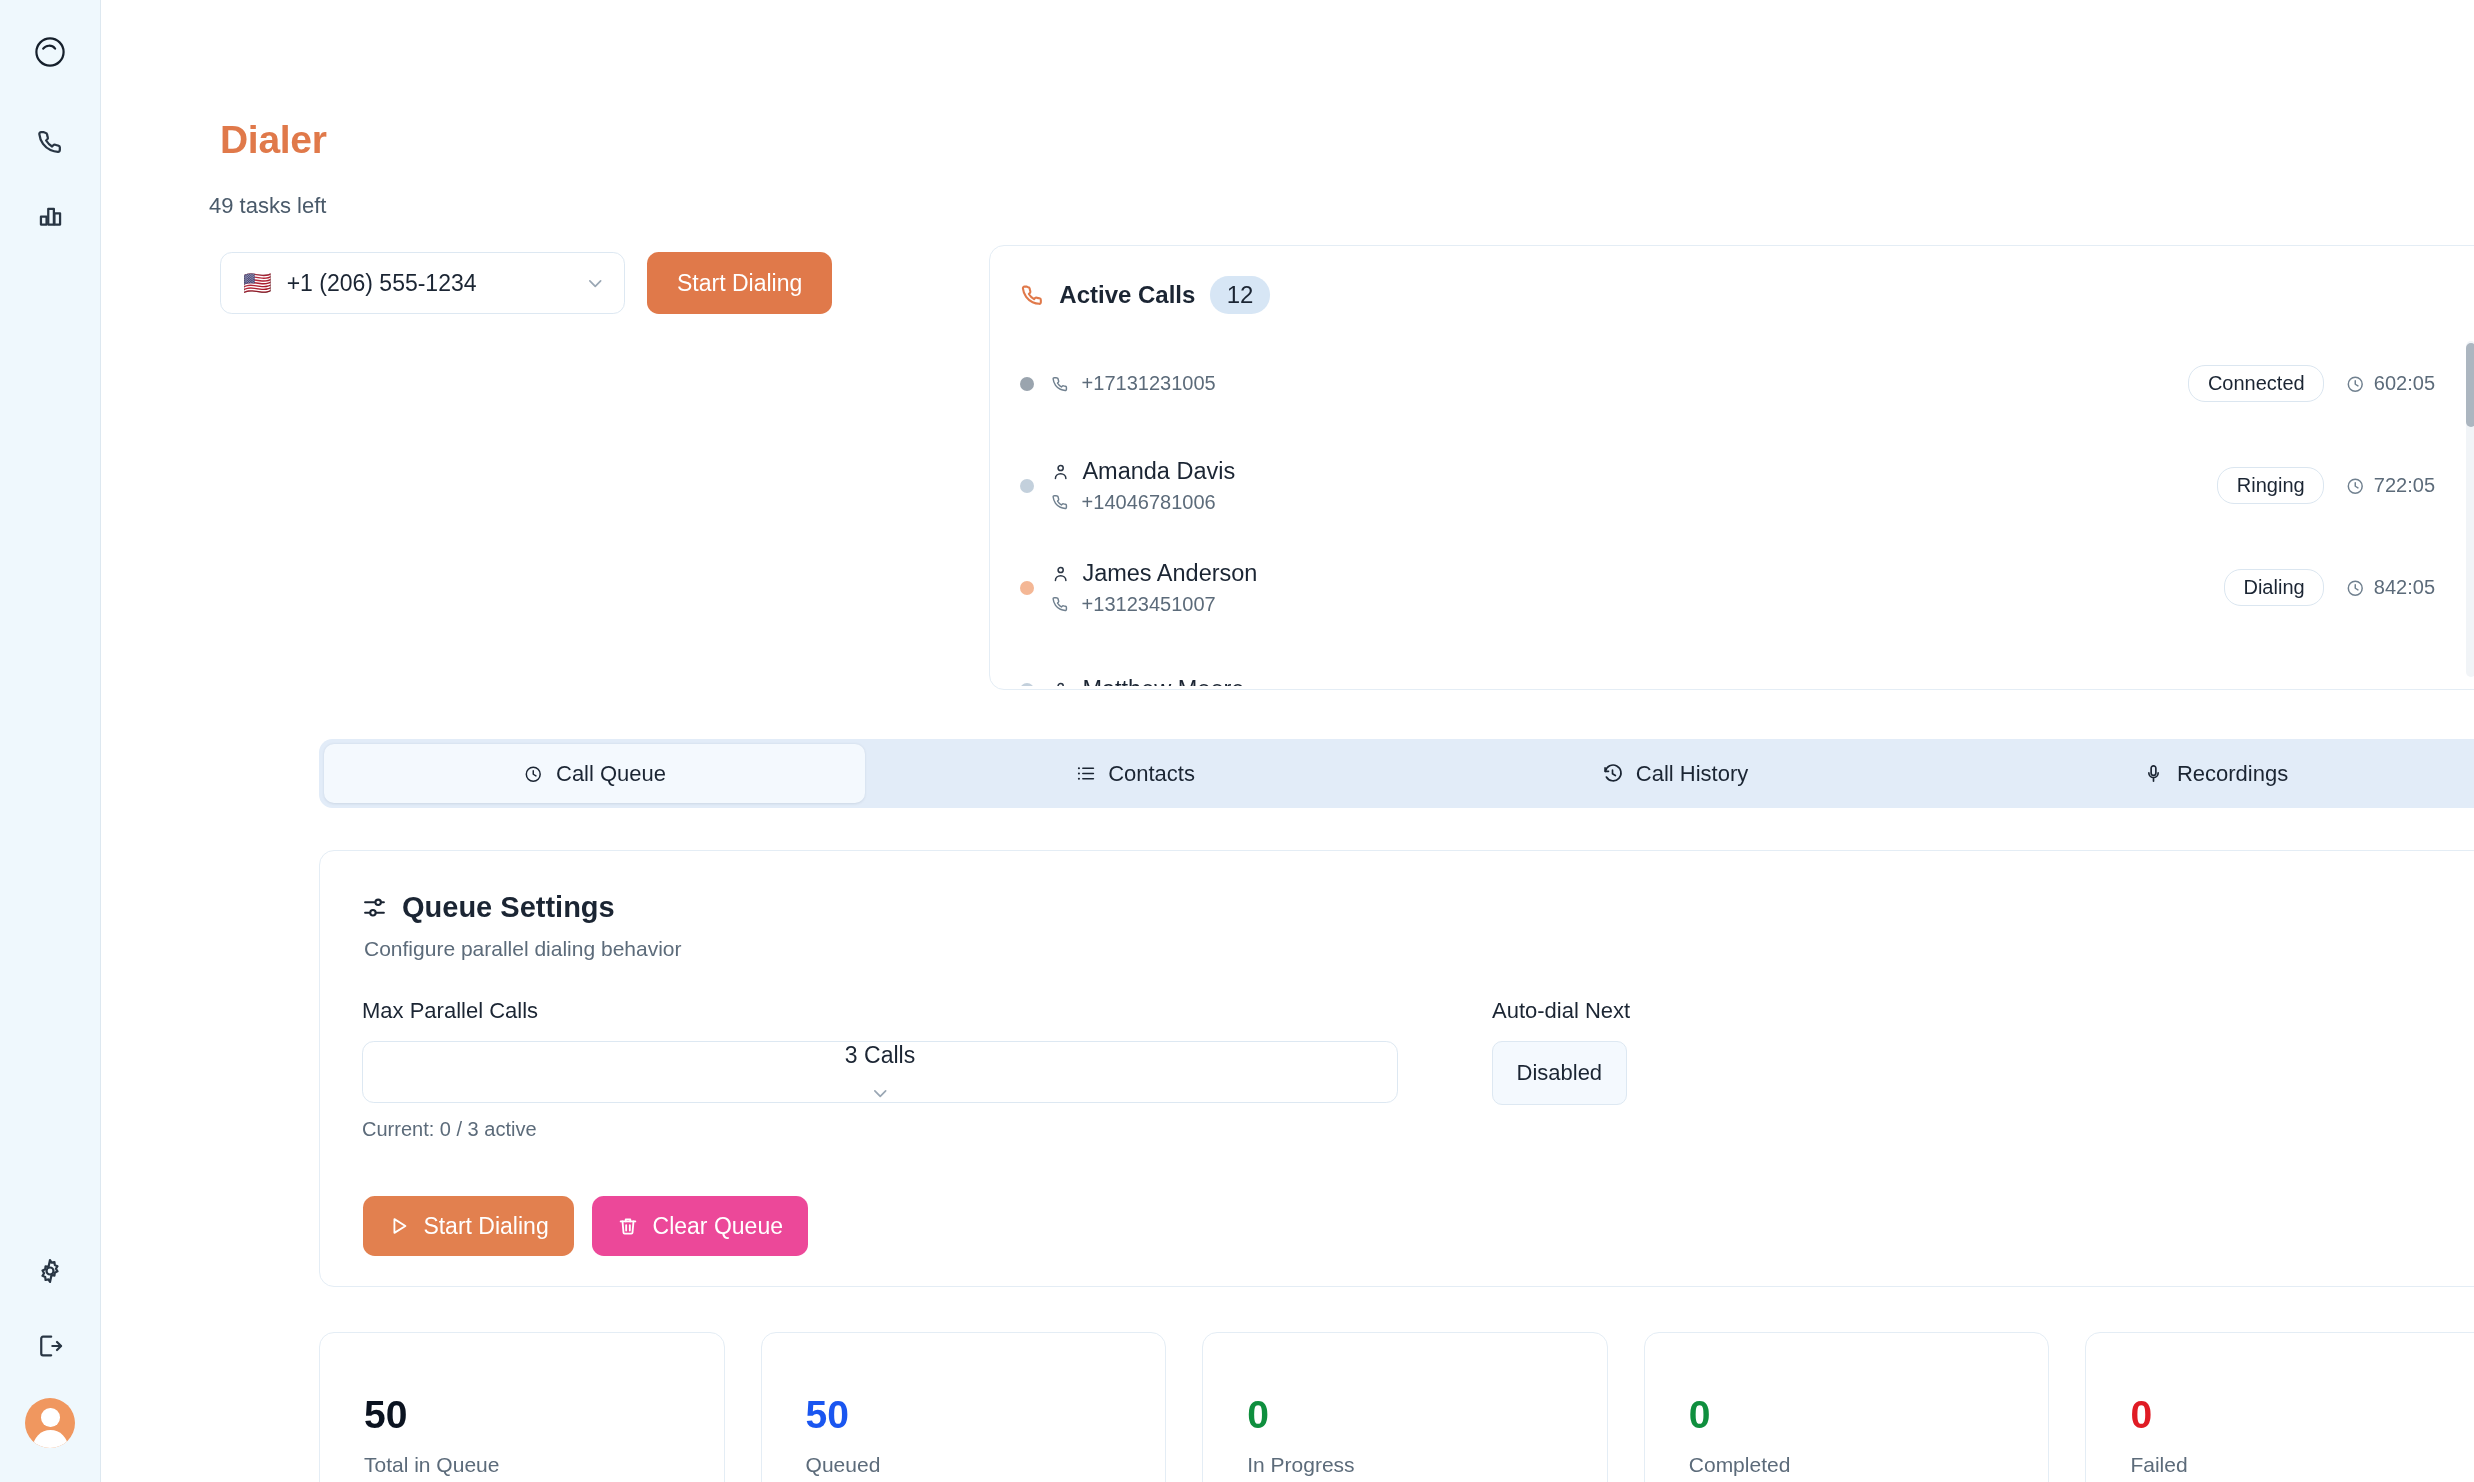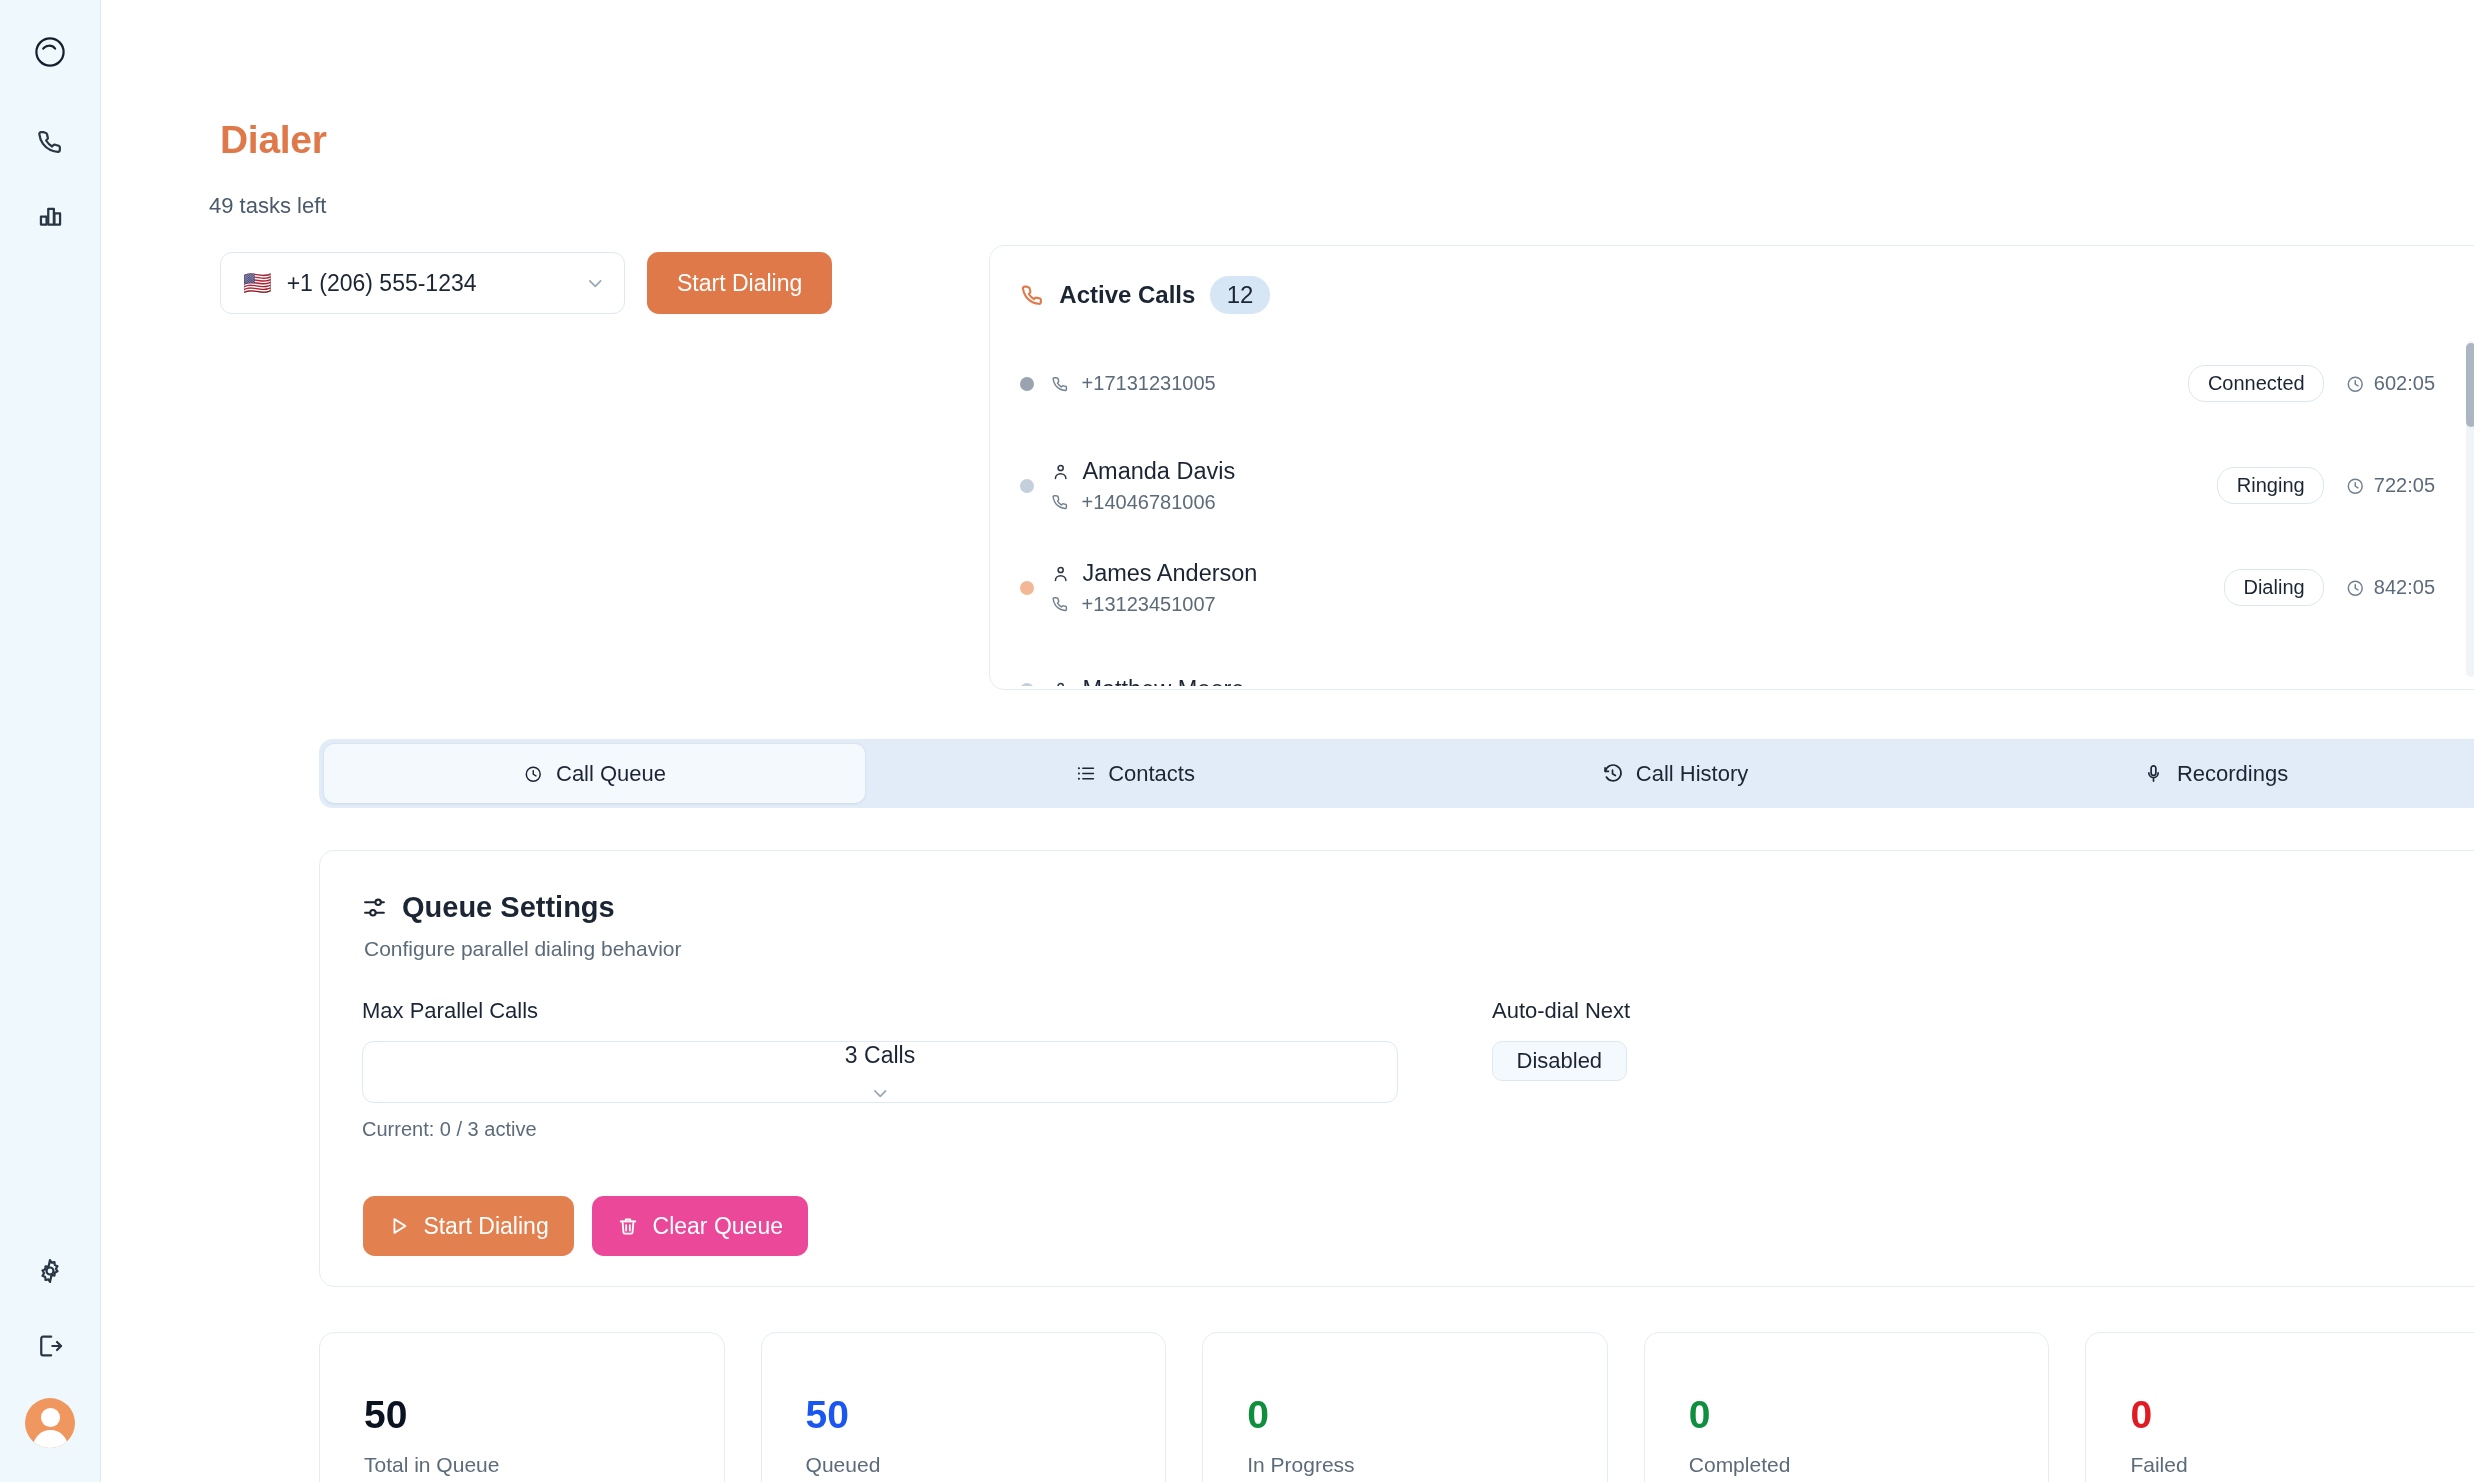--- a/index.html
+++ b/index.html
@@ -297,21 +297,21 @@
     display: flex;
     align-items: center;
     padding: 0 22px;
     flex-direction: column;
   }
   .select-val { font-size: 23px; color: #1b2533; flex: 1 1 auto; }
   .help-text { margin-top: 15px; font-size: 20px; color: #5c6b7a; }
 
   .toggle-btn {
     margin-top: 17px;
-    height: 40px;
+    height: 64px;
     padding: 0 23.5px;
     background: #f4f9fe;
     border: 1.7px solid #dde8f2;
     border-radius: 10px;
     font-size: 22px;
     color: #1b2533;
     font-family: inherit;
     cursor: pointer;
   }
 

